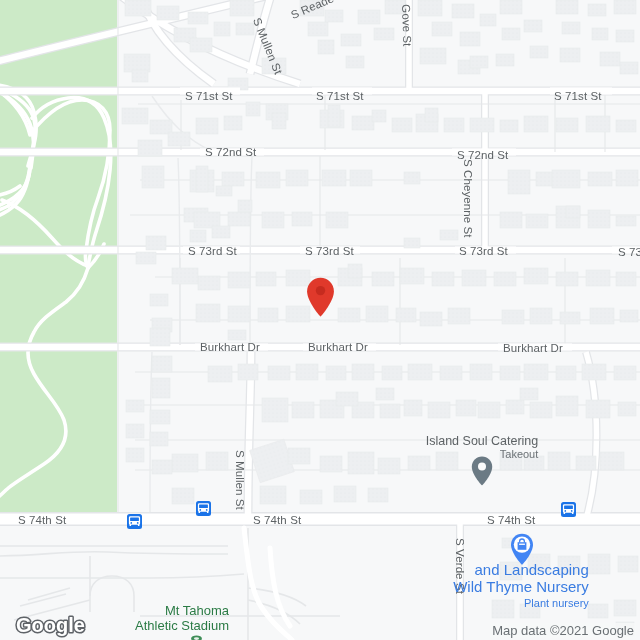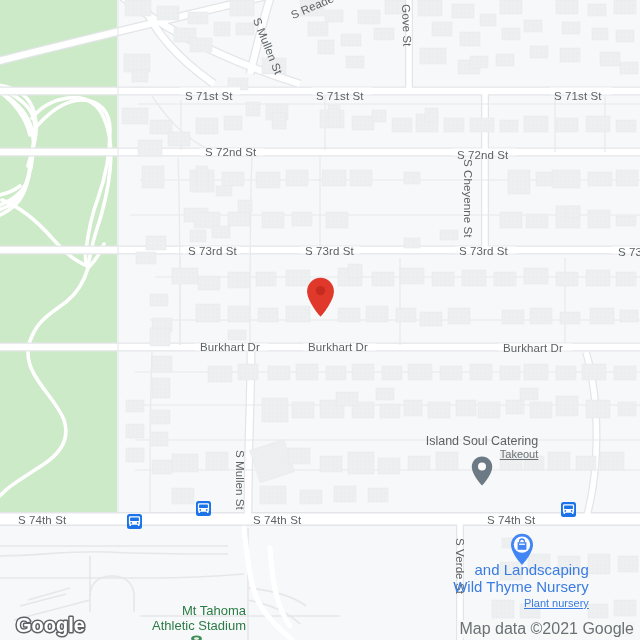--- a/index.html
+++ b/index.html
@@ -36,21 +36,20 @@
   .poi-label {
     position: absolute;
     white-space: nowrap;
     font-size: 12.5px;
     color: #5d6265;
     text-align: right;
   }
   .poi-sub {
     font-size: 11px;
     color: #6c7276;
-    text-decoration: underline;
   }
   .poi-blue {
     color: #3a7ce1;
   }
   .poi-blue .poi-sub { color: #3a7ce1; }
   .poi-green {
     color: #2b7b45;
     font-size: 13px;
     line-height: 15px;
   }
@@ -64,21 +63,21 @@
     height: 15px;
     border-radius: 2.5px;
     background: #1a73e8;
     box-sizing: border-box;
   }
   .bus-icon svg { display:block; }
   .attrib-right {
     position: absolute;
     right: 4px;
     bottom: 2px;
-    font-size: 16px;
+    font-size: 13px;
     color: #6a7074;
     background: rgba(247,248,249,0.78);
     padding: 0 2px;
     white-space: nowrap;
   }
   .google-logo {
     position: absolute;
     left: 7px;
     bottom: 4px;
     height: 22px;
@@ -498,21 +497,21 @@
       <path d="M9.6 9.6v-1.2a2.4 2.4 0 0 1 4.8 0v1.2" fill="none" stroke="#4285f4" stroke-width="1.3"></path>
       <rect x="9.1" y="10.6" width="5.8" height="1.3" fill="#ffffff"></rect>
     </svg>
   </div>
   <div class="poi-label poi-blue" style="left:521px; top:561px; transform:translateX(-50%); font-size:15px; line-height:17px;">
     <div>and Landscaping</div>
     <div>Wild Thyme Nursery</div>
     <div class="poi-sub">Plant nursery</div>
   </div>
 
-  <div class="poi-label poi-green" style="left:199px; top:603px; transform:translateX(-50%);">
+  <div class="poi-label poi-green" style="left:182px; top:603px; transform:translateX(-50%);">
     <div>Mt Tahoma</div>
     <div>Athletic Stadium</div>
   </div>
   <div class="marker" style="left:190px; top:632px;">
     <svg width="13" height="13" viewBox="0 0 13 13">
       <ellipse cx="6.5" cy="5.6" rx="5.4" ry="3.2" fill="#3f8d58"></ellipse>
       <ellipse cx="6.5" cy="5.6" rx="2.6" ry="1.4" fill="#e8f0ea"></ellipse>
     </svg>
   </div>
 

